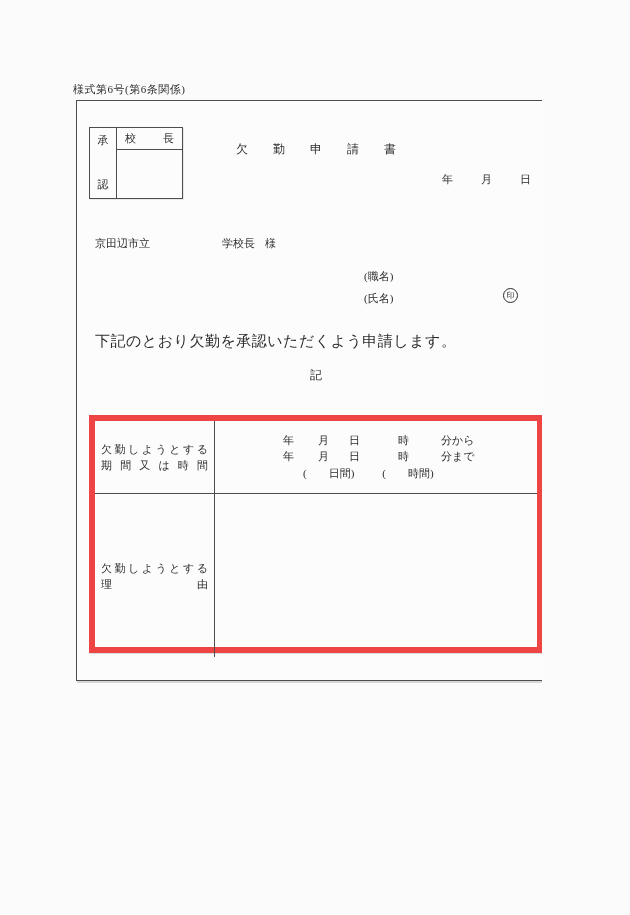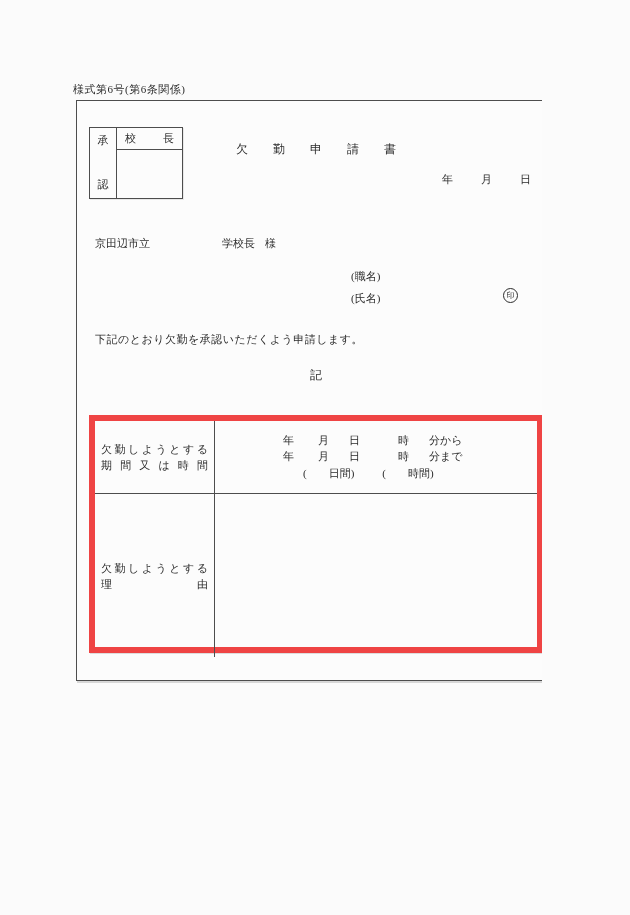--- a/index.html
+++ b/index.html
@@ -90,21 +90,21 @@
     top: 135px;
     display: flex;
     font-size: 11px;
     align-items: flex-end;
   }
   .gap47 { margin-left: 72px; }
   .gap10 { margin-left: 10px; }
   
   .signer {
     position: absolute;
-    left: 274px;
+    left: 287px;
     top: 164px;
     font-size: 11px;
     line-height: 22px;
   }
   .seal {
     position: absolute;
     left: 426px;
     top: 187px;
     width: 15px;
     height: 15px;
@@ -114,21 +114,21 @@
     align-items: center;
     justify-content: center;
     font-size: 8px;
     line-height: 1;
   }
   
   .statement {
     position: absolute;
     left: 18px;
     top: 231px;
-    font-size: 11px;
+    font-size: 15px;
     letter-spacing: 0.5px;
     text-align: right;
   }
   .record-heading {
     position: absolute;
     left: 0;
     top: 266px;
     width: 100%;
     text-align: center;
     font-size: 12px;
@@ -162,21 +162,21 @@
   .period-value {
     padding: 11px 0 0 68px;
     font-size: 11px;
     line-height: 16px;
   }
   .pv-line { display: flex; }
   .pv-line3 { margin-top: 1px; }
   .m24 { margin-left: 24px; }
   .m20 { margin-left: 20px; }
   .m38 { margin-left: 38px; }
-  .m32 { margin-left: 20px; }
+  .m32 { margin-left: 32px; }
   .m22 { margin-left: 22px; }
   .m28 { margin-left: 28px; }
   .ind20 { margin-left: 20px; }
 </style>
 </head>
 <body>
 
 <div class="sheet">
 
   <div class="form-number">様式第6号(第6条関係)</div>

